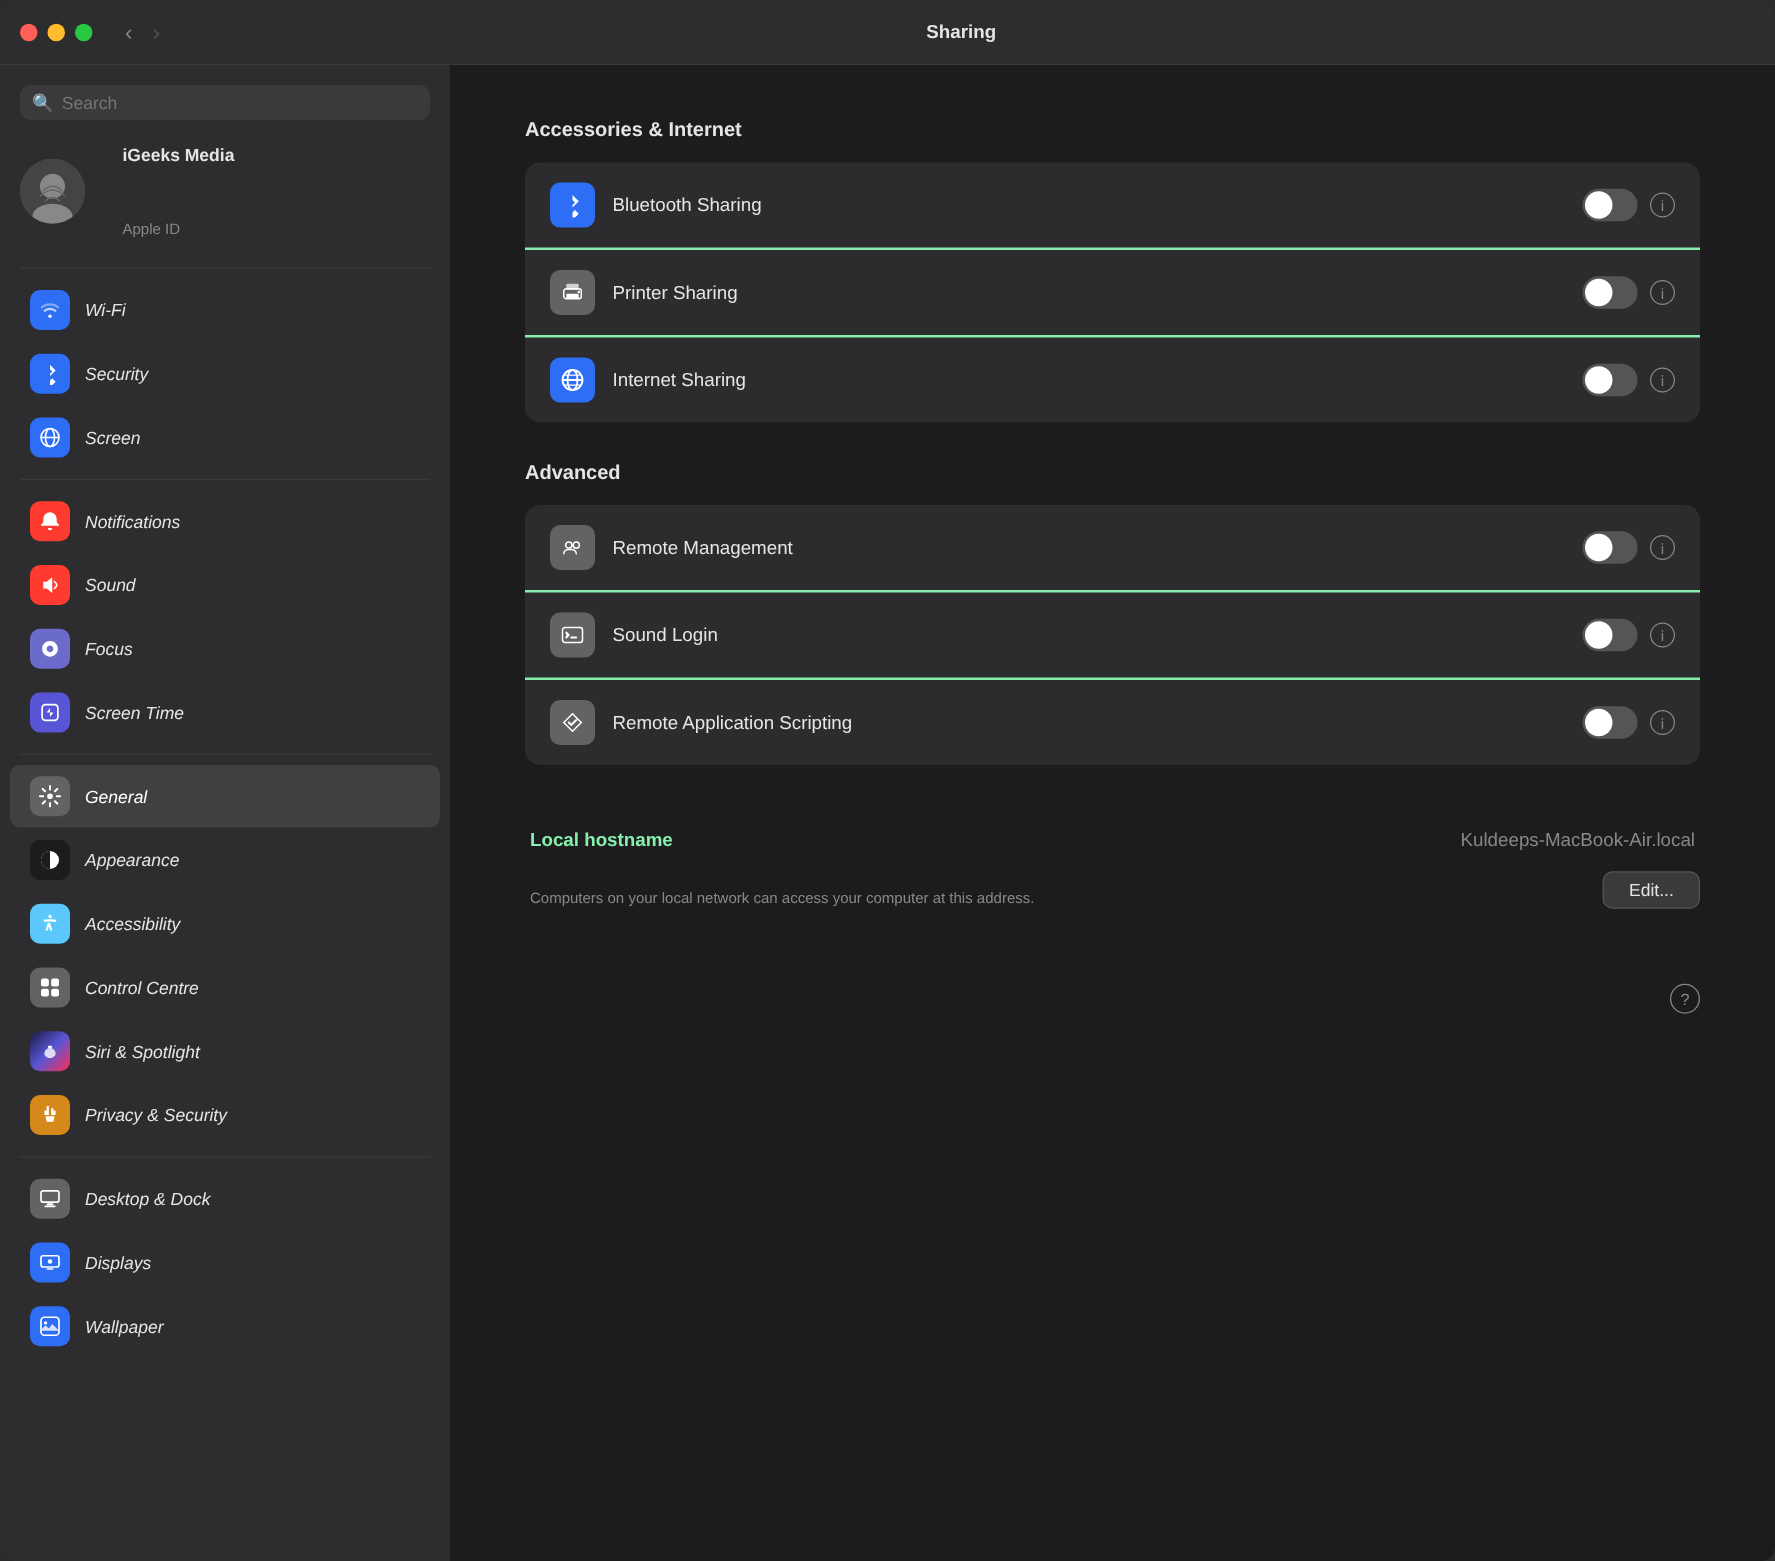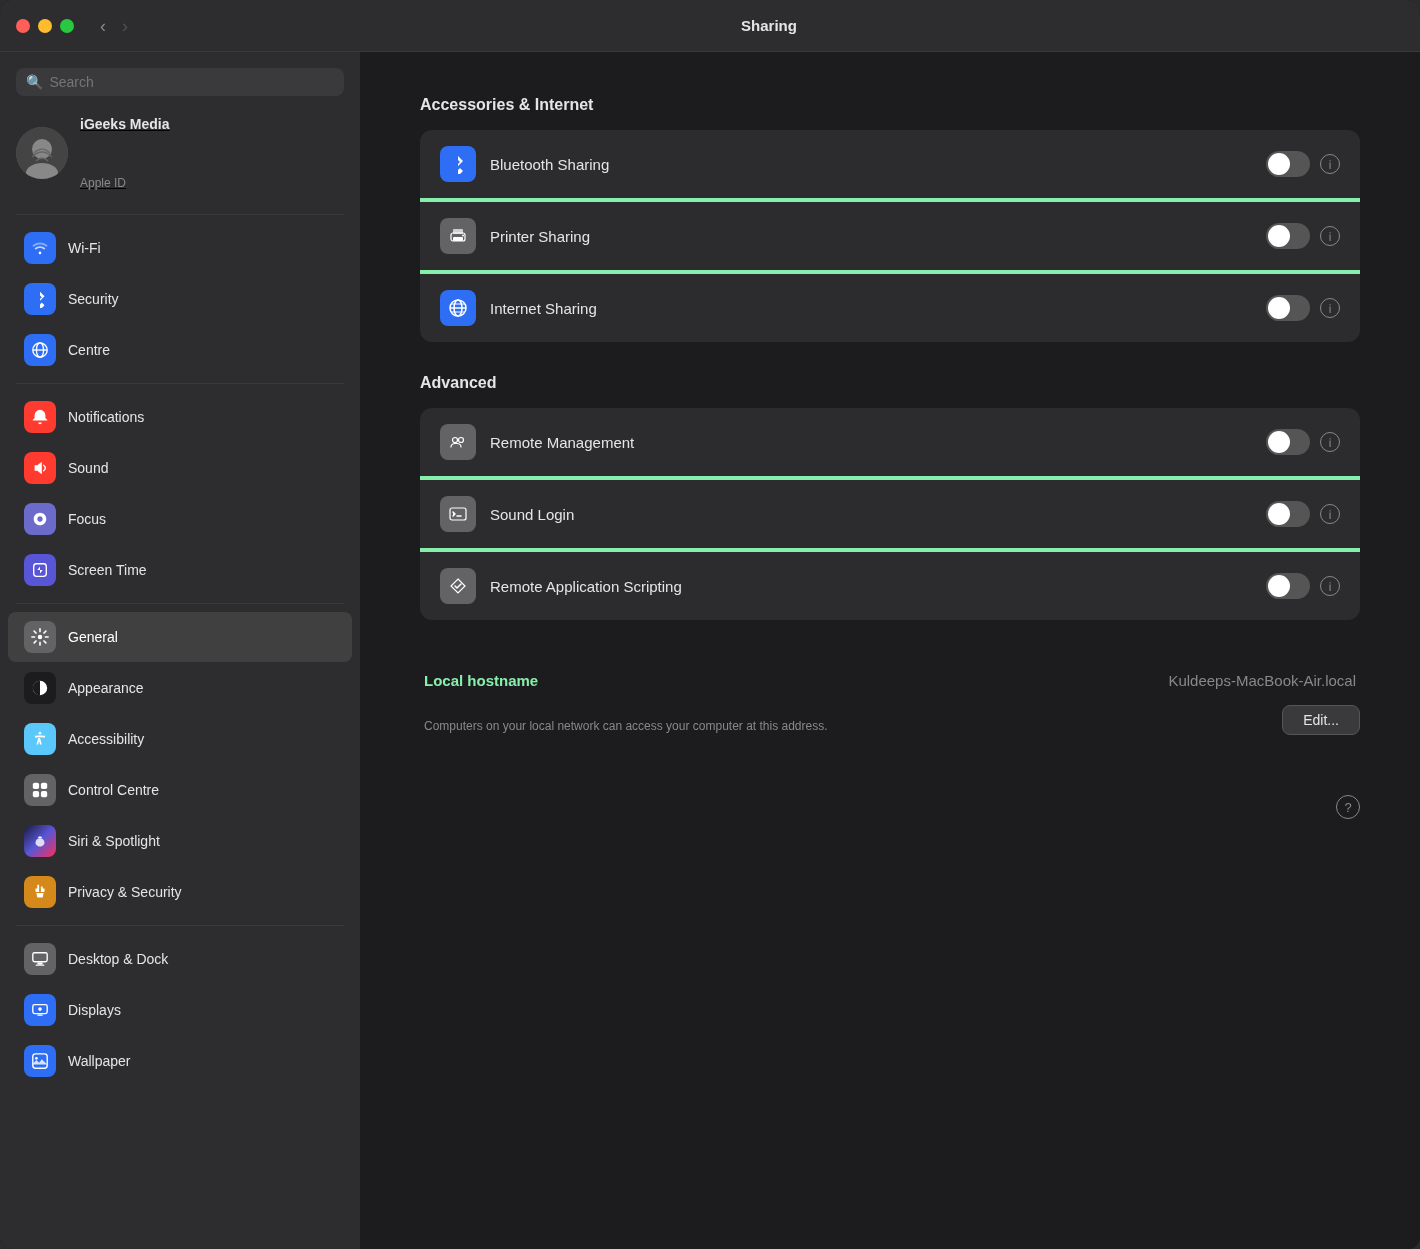--- a/index.html
+++ b/index.html
@@ -97,23 +97,22 @@
       background: none;
       border: none;
       outline: none;
       color: #888;
       font-size: 14px;
       width: 100%;
     }
     .profile-section {
       display: flex;
       align-items: center;
-      gap: 12px;
+      gap: 30px;
       padding: 8px 16px 16px 16px;
-      text-decoration: underline;
     }
     .profile-avatar {
       width: 52px;
       height: 52px;
       border-radius: 50%;
       background: #555;
       overflow: hidden;
       flex-shrink: 0;
       display: flex;
       align-items: center;
@@ -132,20 +131,21 @@
       margin-top: 44px;
     }
     .sidebar-item {
       display: flex;
       align-items: center;
       gap: 12px;
       padding: 9px 16px;
       cursor: pointer;
       border-radius: 8px;
       margin: 1px 8px;
+      font-style: italic;
     }
     .sidebar-item.active { background: #404040; }
     .sidebar-item.active .sidebar-label { color: #fff; }
     .sidebar-icon {
       width: 32px;
       height: 32px;
       border-radius: 8px;
       display: flex;
       align-items: center;
       justify-content: center;
@@ -180,21 +180,21 @@
     .settings-group {
       background: #2c2c2e;
       border-radius: 12px;
       overflow: hidden;
       margin-bottom: 32px;
     }
     .settings-row {
       display: flex;
       align-items: center;
       padding: 16px 20px;
-      border-bottom: 4px solid #86efac;
+      border-bottom: 2px solid #86efac;
     }
     .settings-row:last-child { border-bottom: none; }
     .row-icon {
       width: 36px;
       height: 36px;
       border-radius: 8px;
       display: flex;
       align-items: center;
       justify-content: center;
       flex-shrink: 0;
@@ -379,21 +379,21 @@
       </div>
 
       <div class="sidebar-item">
         <div class="sidebar-icon icon-blue">
           <svg width="18" height="18" viewBox="0 0 20 20" fill="white">
             <circle cx="10" cy="10" r="8" stroke="white" stroke-width="1.5" fill="none"></circle>
             <ellipse cx="10" cy="10" rx="4" ry="8" stroke="white" stroke-width="1.5" fill="none"></ellipse>
             <line x1="2" y1="10" x2="18" y2="10" stroke="white" stroke-width="1.5"></line>
           </svg>
         </div>
-        <span class="sidebar-label">Centre</span>
+        <span class="sidebar-label">Screen</span>
       </div>
 
       <div class="divider"></div>
 
       <div class="sidebar-item">
         <div class="sidebar-icon icon-red">
           <svg width="18" height="18" viewBox="0 0 20 20" fill="white">
             <path d="M10 2a6 6 0 00-6 6v3l-2 2v1h16v-1l-2-2V8a6 6 0 00-6-6z"></path>
             <path d="M8 16a2 2 0 004 0H8z"></path>
           </svg>

